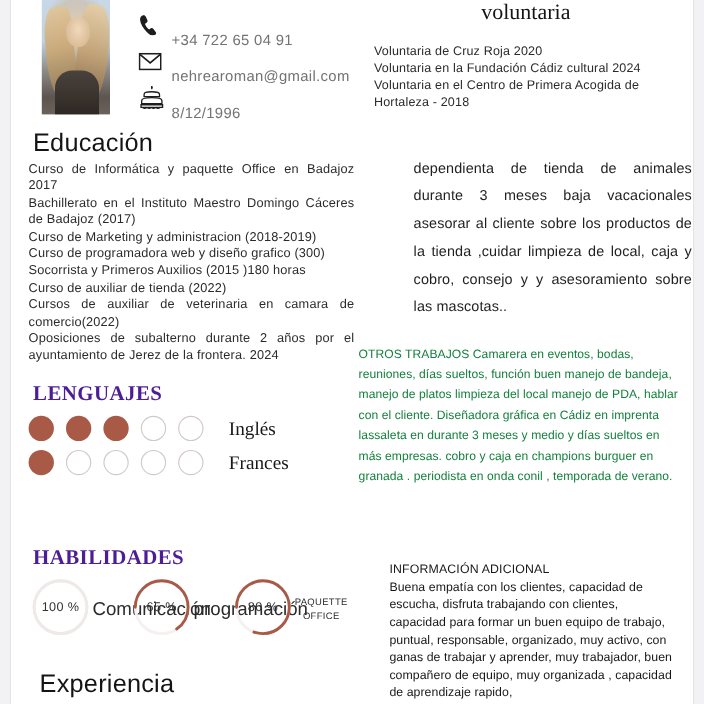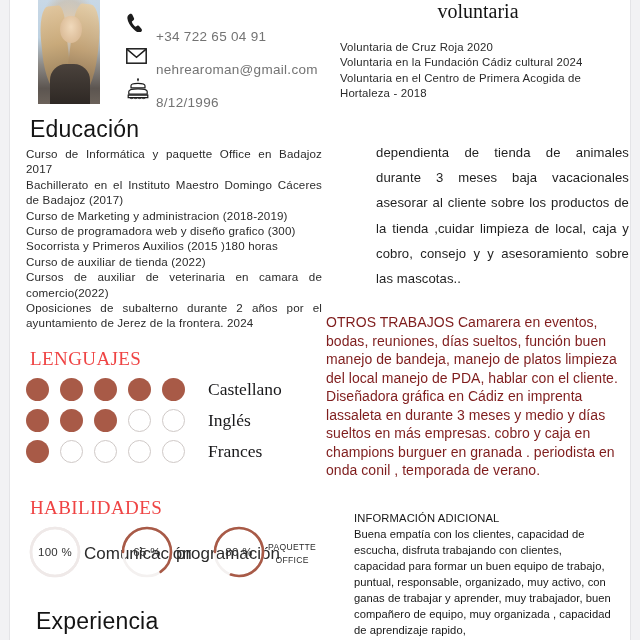--- a/index.html
+++ b/index.html
@@ -125,22 +125,22 @@
   .h-serif {
     font-family: Liberation Sans, sans-serif;
     font-size: 23px;
     color: #141414;
     font-weight: 400;
     letter-spacing: .2px;
   }
   .h-caps {
     font-family: "Liberation Serif", serif;
     font-size: 19px;
-    color: #ef4444;
-    font-weight: 400;
+    color: #4c1d95;
+    font-weight: 700;
     letter-spacing: .4px;
   }
 
   
   .edu-block { position: absolute; left: 12px; top: 116px; width: 296px; }
   .edu-title { margin: 0 0 3px 4px; }
   .edu-item {
     font-size: 11.6px;
     line-height: 15.4px;
     color: #2b2b2b;
@@ -241,23 +241,23 @@
     text-align: justify;
     letter-spacing: .1px;
     margin-left: 40px;
   }
 
   .otros-para {
     position: absolute;
     left: 0px;
     top: 313px;
     width: 292px;
-    font-size: 14px;
+    font-size: 11px;
     line-height: 18.5px;
-    color: #7f1d1d;
+    color: #15803d;
     letter-spacing: .05px;
   }
 
   .info-block {
     position: absolute;
     left: 28px;
     top: 510px;
     width: 260px;
   }
   .info-title {
@@ -339,36 +339,26 @@
         <div class="edu-item">Socorrista y Primeros Auxilios (2015 )180 horas</div>
         <div class="edu-item">Curso de auxiliar de tienda (2022)</div>
         <div class="edu-item">Cursos de auxiliar de veterinaria en camara de comercio(2022)</div>
         <div class="edu-item">Oposiciones de subalterno durante 2 años por el ayuntamiento de Jerez de la frontera. 2024</div>
       </div>
     </div>
 
     <div class="lang-block">
       <div class="h-caps lang-title">LENGUAJES</div>
 
+
       <div class="lang-row">
         <span class="dots">
           <span class="dot full"></span>
           <span class="dot full"></span>
           <span class="dot full"></span>
-          <span class="dot full"></span>
-          <span class="dot full"></span>
-        </span>
-        <span class="lang-name">Castellano</span>
-      </div>
-
-      <div class="lang-row">
-        <span class="dots">
-          <span class="dot full"></span>
-          <span class="dot full"></span>
-          <span class="dot full"></span>
           <span class="dot empty"></span>
           <span class="dot empty"></span>
         </span>
         <span class="lang-name">Inglés</span>
       </div>
 
       <div class="lang-row">
         <span class="dots">
           <span class="dot full"></span>
           <span class="dot empty"></span>

